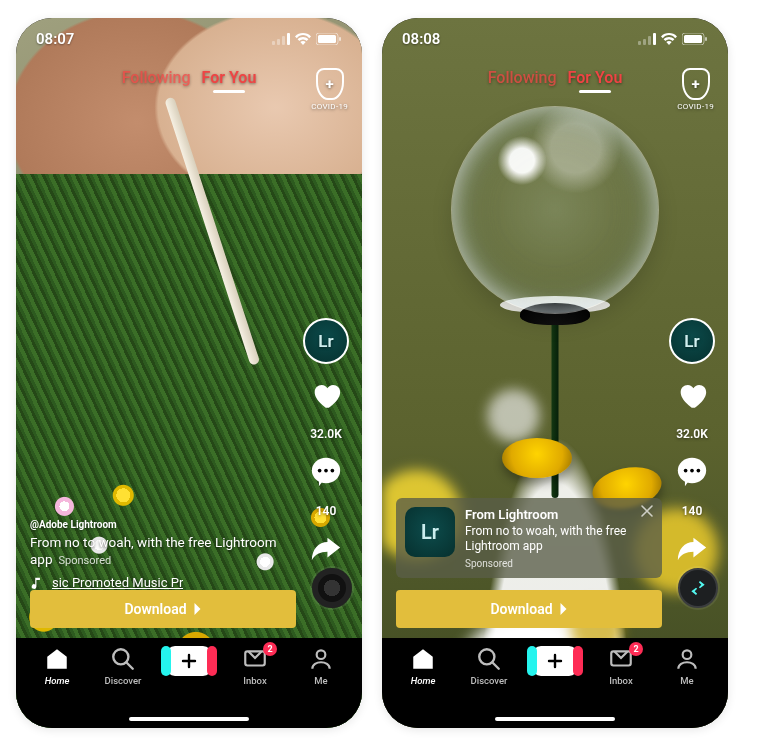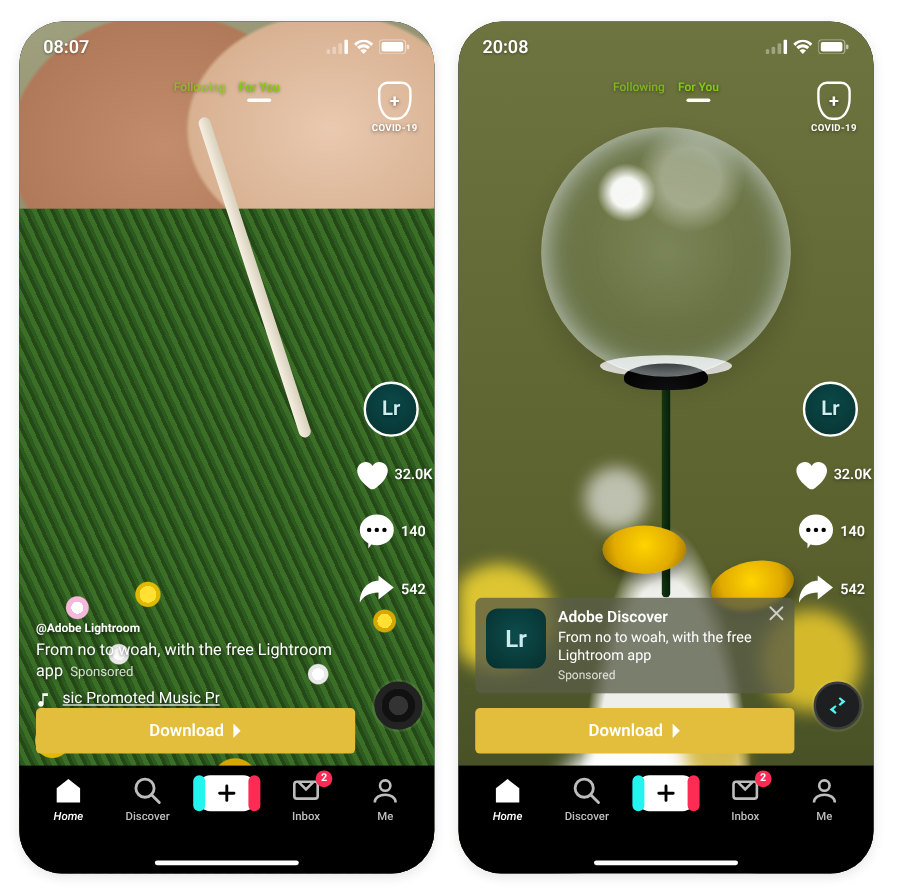--- a/index.html
+++ b/index.html
@@ -102,54 +102,54 @@
   .status-bar {
     position:absolute; top:0; left:0; right:0; height:42px;
     display:flex; justify-content:space-between; align-items:center;
     padding:0 20px; color:#fff; font-weight:600; font-size:15px;
     text-shadow:0 1px 2px rgba(0,0,0,.4);
   }
   .status-icons { display:flex; align-items:center; gap:5px; }
   .top-nav {
     position:absolute; top:50px; left:0; right:0;
     display:flex; justify-content:center; align-items:center; gap:11px;
-    color:#84cc16; font-size:10px; font-weight:600;
+    color:#ef4444; font-size:16px; font-weight:600;
     text-shadow:0 1px 3px rgba(0,0,0,.5);
   }
   .top-nav .inactive { opacity:.75; font-weight:500; }
   .top-nav .active { position:relative; }
   .top-nav .active::after {
     content:""; position:absolute; left:20%; right:20%; bottom:-6px; height:3px;
     background:#fff; border-radius:2px;
   }
   .covid {
     position:absolute; top:50px; right:14px; text-align:center; color:#fff;
     text-shadow:0 1px 3px rgba(0,0,0,.5);
   }
   .covid .shield {
     width:28px; height:32px; margin:0 auto 2px;
     border:2px solid #fff; border-radius:8px 8px 12px 12px / 8px 8px 18px 18px;
     display:flex; align-items:center; justify-content:center;
     position:relative;
   }
   .covid .shield::after { content:"+"; color:#fff; font-weight:700; font-size:15px; line-height:1; }
-  .covid .lbl { font-size:8px; font-weight:700; letter-spacing:.3px; }
+  .covid .lbl { font-size:8px; font-weight:400; letter-spacing:.3px; }
 
   .right-rail {
     position:absolute; right:8px; top:300px; width:56px;
     display:flex; flex-direction:column; align-items:center; gap:14px;
     color:#fff; text-shadow:0 1px 3px rgba(0,0,0,.5);
   }
   .avatar {
     width:46px; height:46px; border-radius:50%; border:2px solid #fff;
     background:radial-gradient(circle at 50% 40%, #0b4a4a, #06312f);
     display:flex; align-items:center; justify-content:center;
     color:#cfeeee; font-weight:600; font-size:17px;
   }
-  .rail-item { display:flex; flex-direction:row; align-items:center; gap:3px; }
+  .rail-item { display:flex; flex-direction:column; align-items:center; gap:15px; }
   .rail-item .cnt { font-size:12px; font-weight:600; }
   .icon { width:34px; height:34px; }
   .disc {
     position:absolute; right:10px; bottom:120px; width:40px; height:40px;
     border-radius:50%;
     background:radial-gradient(circle,#333 0 40%,#111 41% 100%);
     border:6px solid #222;
     box-shadow:0 0 0 2px rgba(255,255,255,.08);
   }
   .disc.swap {
@@ -361,21 +361,21 @@
     <div class="blur"></div>
     <div class="stem"></div>
     <div class="petal"></div>
     <div class="cup"></div>
     <div class="bubble"></div>
     <div class="yflower yf1"></div>
     <div class="yflower yf2"></div>
   </div>
 
   <div class="status-bar">
-    <span>20:08</span>
+    <span>08:08</span>
     <span class="status-icons">
       <svg width="18" height="12" viewBox="0 0 18 12">
           <g fill="#fff">
             <rect x="0" y="8" width="3" height="4" rx="1" opacity=".35"></rect>
             <rect x="5" y="6" width="3" height="6" rx="1" opacity=".35"></rect>
             <rect x="10" y="3" width="3" height="9" rx="1" opacity=".35"></rect>
             <rect x="15" y="0" width="3" height="12" rx="1"></rect>
           </g>
         </svg>
       <svg width="16" height="12" viewBox="0 0 16 12">
@@ -420,21 +420,21 @@
       <svg class="icon" viewBox="0 0 24 24">
           <path fill="#fff" d="M13 4l9 7-9 7v-4c-5 0-9 2-11 6 0-8 5-13 11-13z"></path>
         </svg>
       <span class="cnt">542</span>
     </div>
   </div>
 
   <div class="ad-card">
     <div class="thumb">Lr</div>
     <div>
-      <div class="title">Adobe Discover</div>
+      <div class="title">From Lightroom</div>
       <div class="desc2">From no to woah, with the free Lightroom app</div>
       <span class="spons2">Sponsored</span>
     </div>
     <svg class="close" viewBox="0 0 14 14">
         <path stroke="#fff" stroke-width="1.6" stroke-linecap="round" d="M2 2l10 10M12 2L2 12"></path>
       </svg>
   </div>
 
   <div class="cta">
     <span>Download</span>

